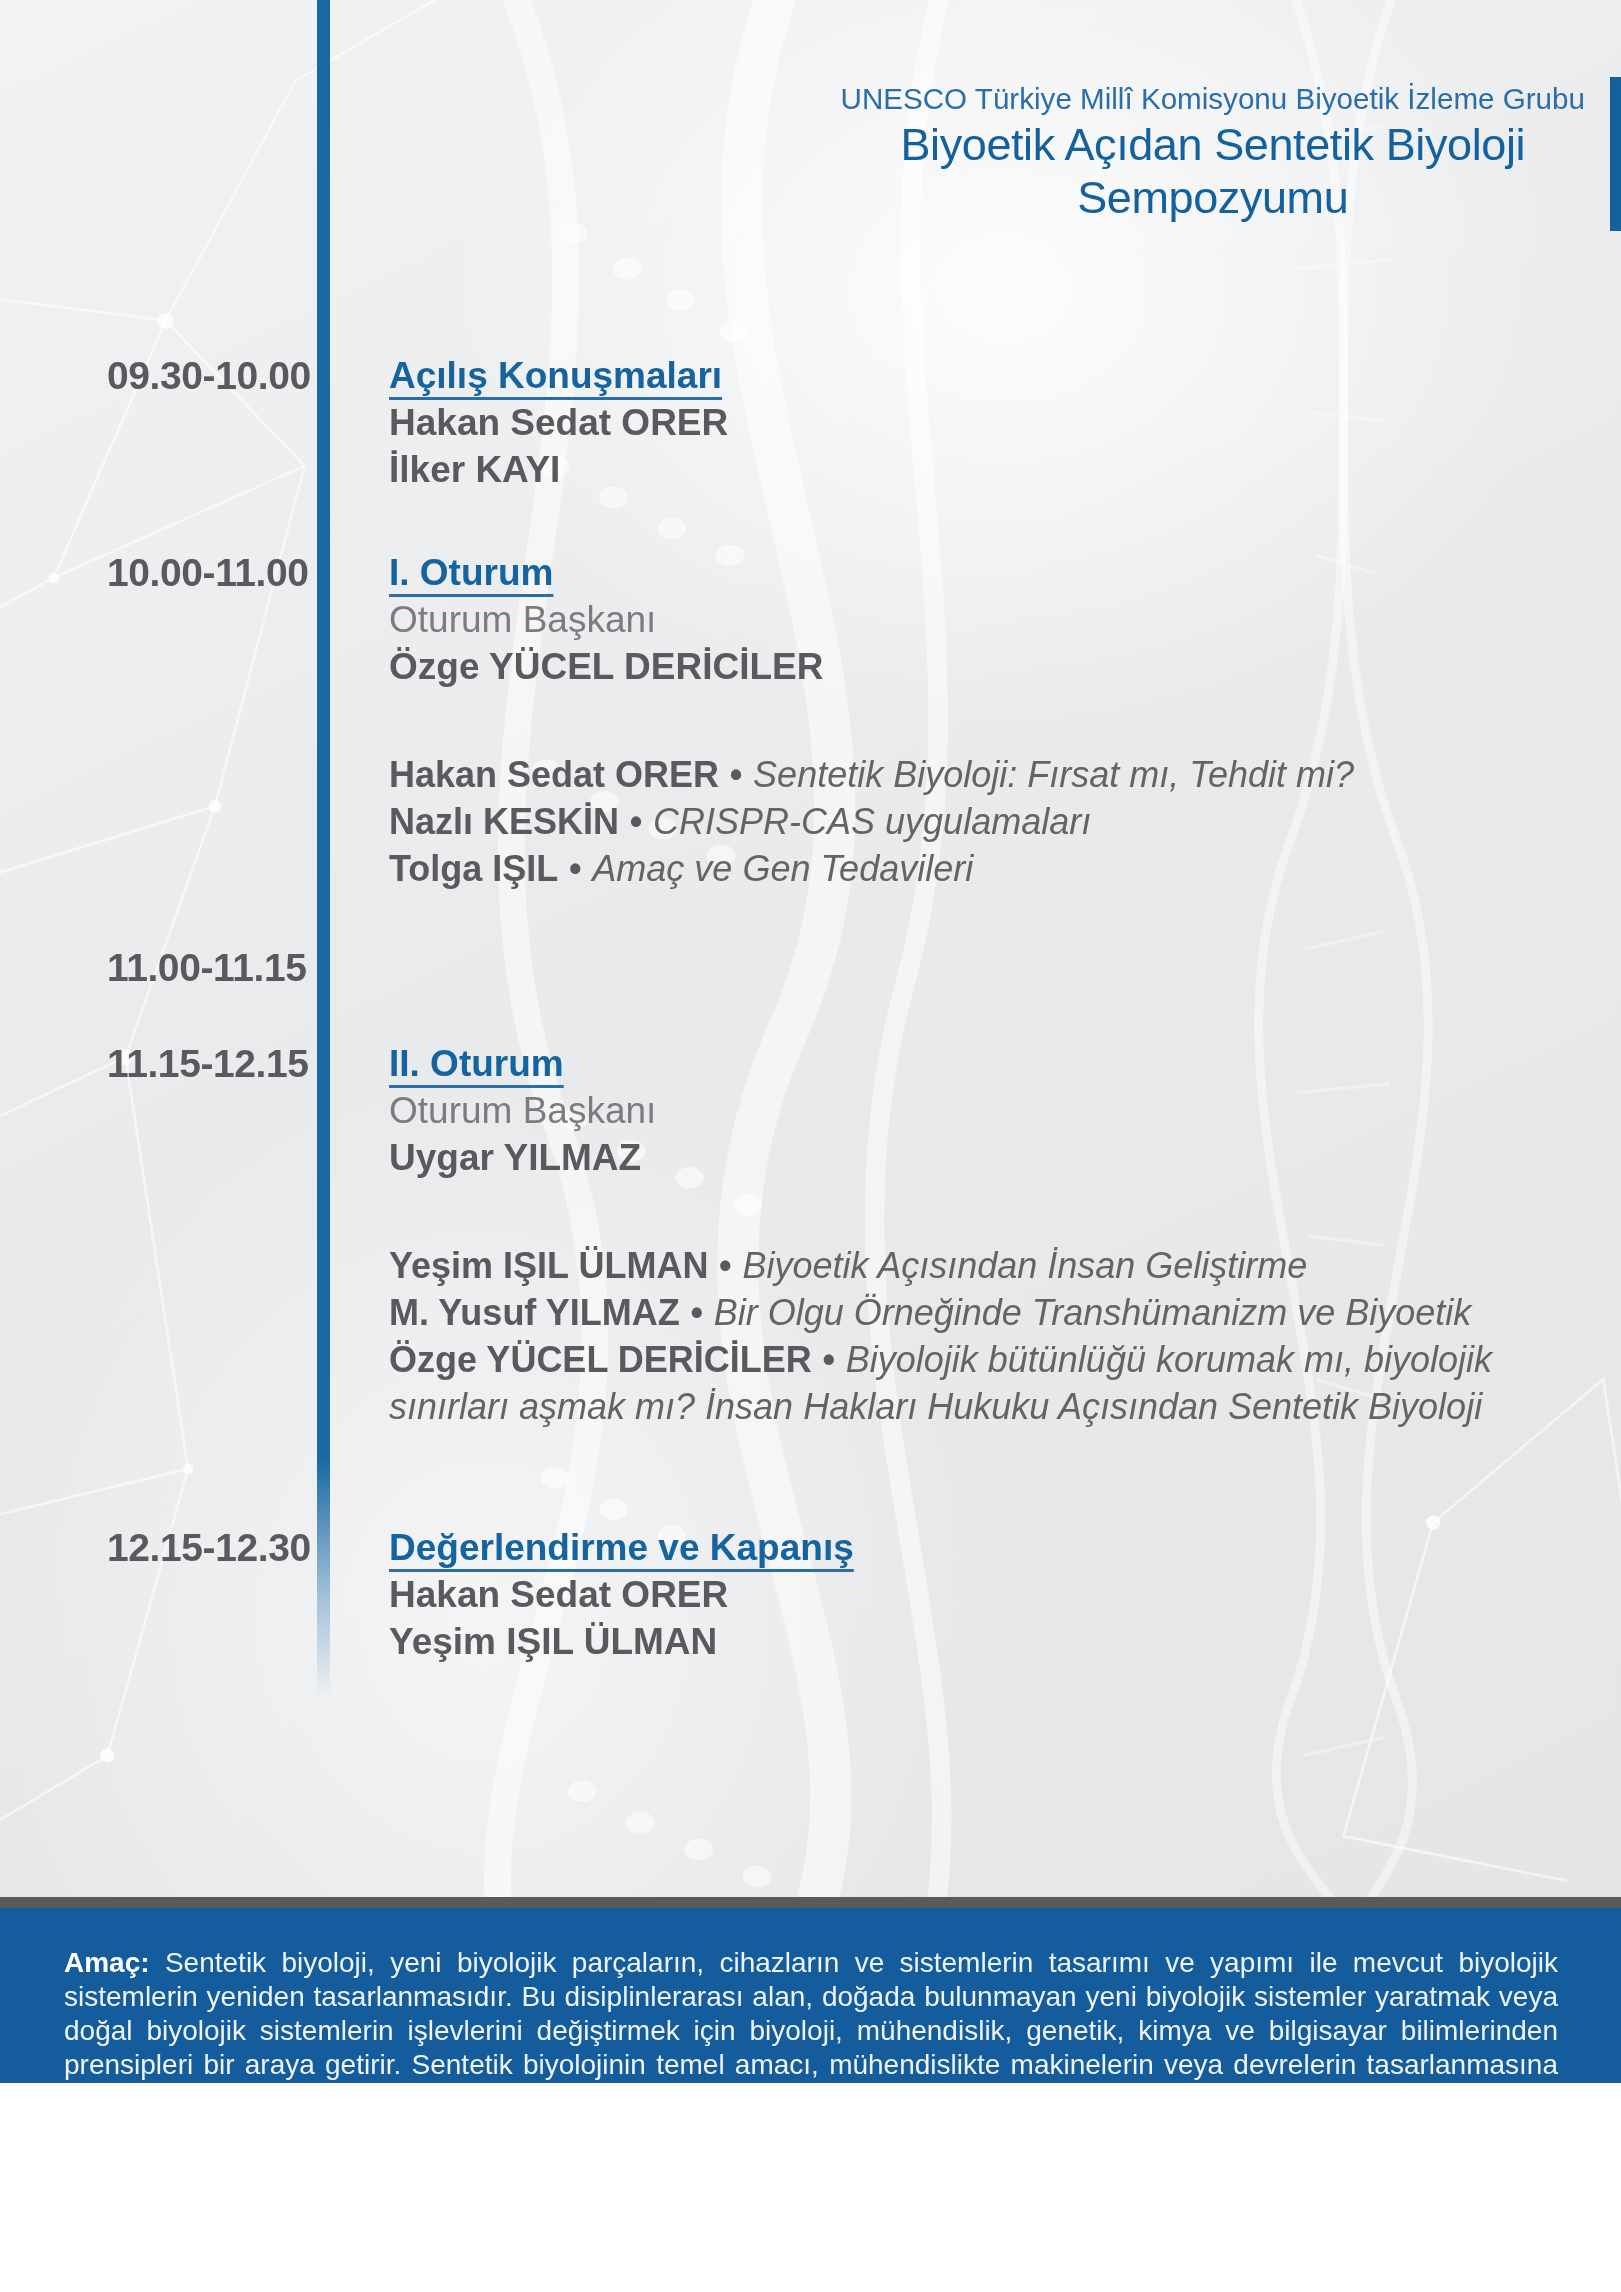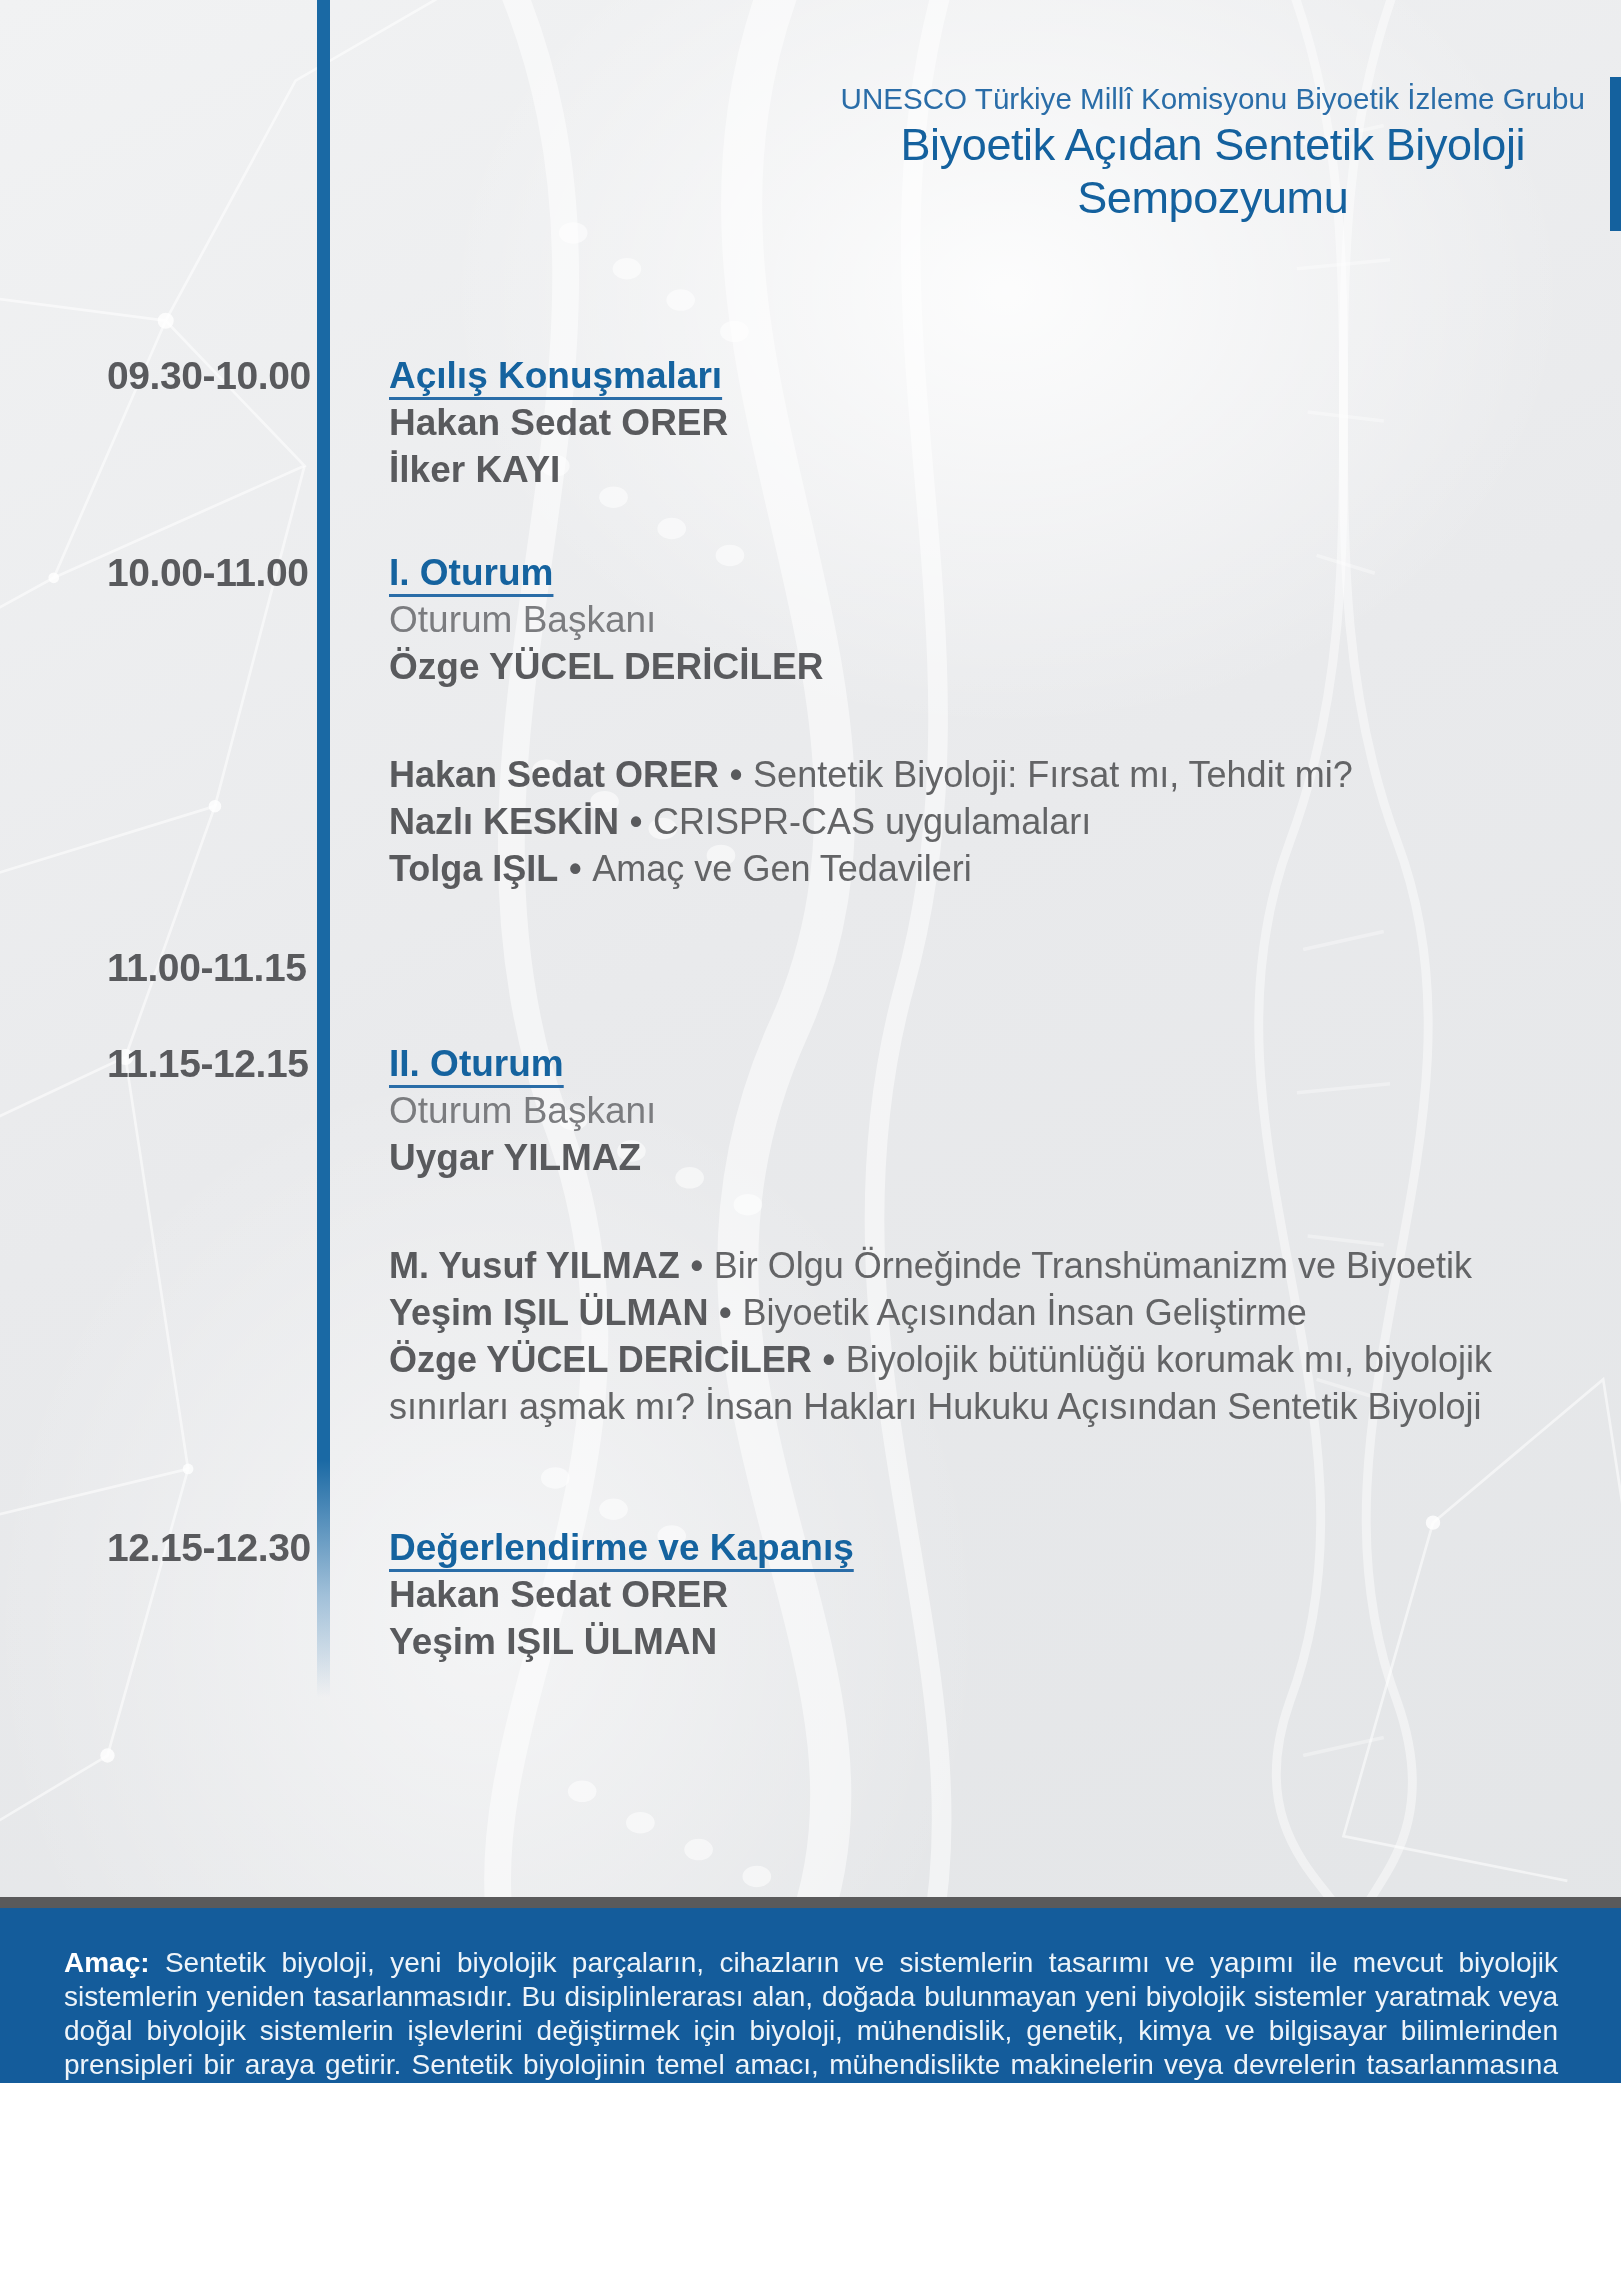--- a/index.html
+++ b/index.html
@@ -40,21 +40,21 @@
     text-decoration-thickness:3.1px;
     text-underline-offset:9px;
     text-decoration-color:#2a6da8;
   }
   .name{font-size:37px;line-height:47px;font-weight:bold;color:#595a5d;margin:0;}
   .chair{font-size:37px;line-height:47px;font-weight:normal;color:#7b7c7f;margin:0;}
   .talks{margin-top:61px;}
   .talk{font-size:36px;line-height:47px;margin:0;color:#636466;}
   .talk .speaker{font-weight:bold;color:#595a5d;}
   .talk .bullet{color:#595a5d;font-weight:bold;padding:0 10.7px;}
-  .talk .topic{color:#636466;}
+  .talk .topic{font-style:italic;color:#636466;}
 
   
   .footer-strip{position:absolute;left:0;top:1897px;width:1622px;height:11.6px;background:#5a5a5b;}
   .footer{position:absolute;left:0;top:1908px;width:1622px;height:384px;background:#145c9b;}
   .footer .inner{padding:29.6px 56px 0 56px;}
   .aim{font-size:28px;line-height:34px;color:#eef4f9;text-align:justify;margin:8px;}
   .aim .aim-label{font-weight:bold;color:#ffffff;}
   .footer-bottom{position:absolute;left:0;bottom:0;width:1622px;height:7.2px;background:#0d4d85;}
 </style>
 </head>
@@ -172,22 +172,22 @@
       <div class="time">11.00-11.15</div>
     </section>
 
     <section class="row m4">
       <div class="time">11.15-12.15</div>
       <div class="content">
         <h3 class="stitle underlined"><span>II. Oturum</span></h3>
         <p class="chair">Oturum Başkanı</p>
         <p class="name">Uygar YILMAZ</p>
         <div class="talks">
+          <p class="talk"><span class="speaker">Yeşim IŞIL ÜLMAN</span><span class="bullet">•</span><span class="topic">Biyoetik Açısından İnsan Geliştirme</span></p>
           <p class="talk"><span class="speaker">M. Yusuf YILMAZ</span><span class="bullet">•</span><span class="topic">Bir Olgu Örneğinde Transhümanizm ve Biyoetik</span></p>
-          <p class="talk"><span class="speaker">Yeşim IŞIL ÜLMAN</span><span class="bullet">•</span><span class="topic">Biyoetik Açısından İnsan Geliştirme</span></p>
           <p class="talk"><span class="speaker">Özge YÜCEL DERİCİLER</span><span class="bullet">•</span><span class="topic">Biyolojik bütünlüğü korumak mı, biyolojik sınırları aşmak mı? İnsan Hakları Hukuku Açısından Sentetik Biyoloji</span></p>
         </div>
       </div>
     </section>
 
     <section class="row m5">
       <div class="time">12.15-12.30</div>
       <div class="content">
         <h3 class="stitle underlined"><span>Değerlendirme ve Kapanış</span></h3>
         <p class="name">Hakan Sedat ORER</p>

